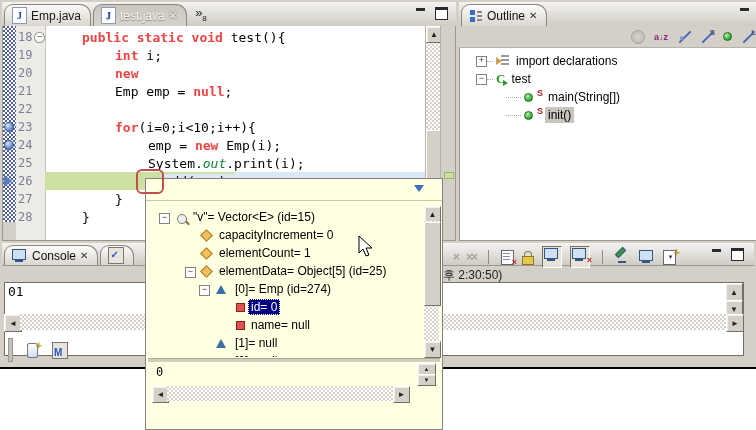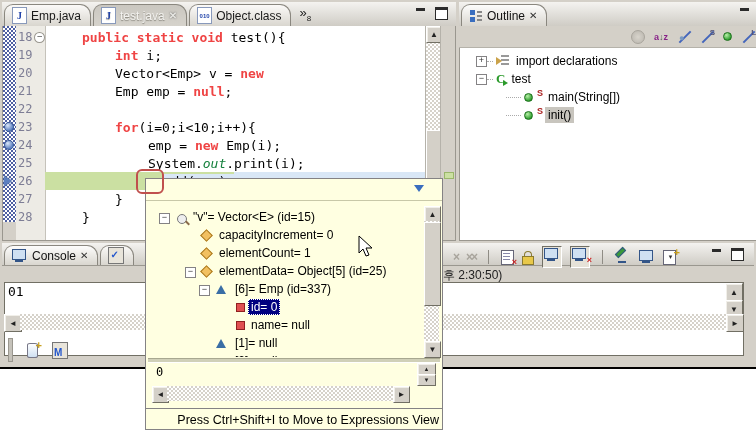--- a/index.html
+++ b/index.html
@@ -133,24 +133,20 @@
         <div id="editor-tabs" style="display:flex;align-items:flex-end;">
             <div class="tab">
               <span class="ic ic-jfile">J</span>
               <span>Emp.java</span>
             </div>
             <div class="tab active">
               <span class="ic ic-jfile">J</span>
               <span>test.java</span>
               <span style="font-size: 10px; color: rgb(232, 232, 228); text-shadow: rgb(85, 85, 85) 0px 0px 2px; font-weight: bold;">✕</span>
             </div>
-            <div class="tab">
-              <span class="ic ic-classfile">010</span>
-              <span>Object.class</span>
-            </div>
           </div>
         <div style="font-size:13px;color:#222;margin-left:8px;align-self:center;">
           <span>»</span><sub style="font-size:8px;">8</sub>
         </div>
         <div class="minmax" style="right:8px;">
           <span class="mm min"></span>
           <span class="mm max"></span>
         </div>
       </div>
       <div class="editor-body">
@@ -171,21 +167,21 @@
               <span class="cell-num">
                 <span>19</span>
               </span>
               <span class="cell-code" style="padding-left: 70px;"><span class="seg-kw">int</span><span class="seg-plain"> i;</span></span>
             </div>
             <div class="code-row">
               <span class="cell-marker"></span>
               <span class="cell-num">
                 <span>20</span>
               </span>
-              <span class="cell-code" style="padding-left: 70px;"><span class="seg-plain">Vector&lt;Emp&gt; v = </span><span class="seg-kw">new</span></span>
+              <span class="cell-code" style="padding-left: 70px;"><span class="seg-kw">new</span></span>
             </div>
             <div class="code-row">
               <span class="cell-marker"></span>
               <span class="cell-num">
                 <span>21</span>
               </span>
               <span class="cell-code" style="padding-left: 70px;"><span class="seg-plain">Emp emp = </span><span class="seg-kw">null</span><span class="seg-plain">;</span></span>
             </div>
             <div class="code-row">
               <span class="cell-marker"></span>
@@ -401,21 +397,21 @@
           <span class="ptree-label" style="position: absolute; left: 70px; top: 0px;">elementCount= 1</span>
         </div>
         <div class="ptree-row" style="top: 62px; left: 0px;">
           <span class="box" style="position: absolute; left: 39px; top: 4px;">−</span>
           <span class="ic ic-diamond" style="position: absolute; left: 56px; top: 4px;"></span>
           <span class="ptree-label" style="position: absolute; left: 70px; top: 0px;">elementData= Object[5]  (id=25)</span>
         </div>
         <div class="ptree-row" style="top: 80px; left: 0px;">
           <span class="box" style="position: absolute; left: 53px; top: 4px;">−</span>
           <span class="ic ic-tri" style="position: absolute; left: 70px; top: 4px;"></span>
-          <span class="ptree-label" style="position: absolute; left: 86px; top: 0px;">[6]= Emp  (id=337)</span>
+          <span class="ptree-label" style="position: absolute; left: 86px; top: 0px;">[0]= Emp  (id=274)</span>
         </div>
         <div class="ptree-row" style="top: 98px; left: 0px;">
           <span class="ic ic-rsq" style="position: absolute; left: 90px; top: 4px;"></span>
           <span class="ptree-label selected" style="position: absolute; left: 102px; top: 0px;">id= 0</span>
         </div>
         <div class="ptree-row" style="top: 116px; left: 0px;">
           <span class="ic ic-rsq" style="position: absolute; left: 90px; top: 4px;"></span>
           <span class="ptree-label" style="position: absolute; left: 102px; top: 0px;">name= null</span>
         </div>
         <div class="ptree-row" style="top: 134px; left: 0px;">
@@ -436,19 +432,18 @@
     <div class="popup-detail">
       <div class="pd-val">0</div>
       <span class="sbtn" style="right:4px;top:1px;width:17px;height:10px;font-size:6px;">▲</span>
       <span class="sbtn" style="right:4px;top:12px;width:17px;height:10px;font-size:6px;">▼</span>
       <div style="position:absolute;left:4px;top:24px;width:258px;height:16px;">
         <span class="sbtn" style="left:0;top:0;width:15px;height:15px;">◄</span>
         <span class="track" style="left:15px;right:15px;top:0;height:15px;"></span>
         <span class="sbtn" style="right:0;top:0;width:15px;height:15px;">►</span>
       </div>
     </div>
-    <div class="popup-status">Press Ctrl+Shift+I to Move to Expressions View</div>
   </div>
 
   <svg class="cursor" style="left:358px;top:235px;" width="16" height="24" viewBox="0 0 16 24">
     <polygon points="1,1 1,18 5,14 8,21 11,20 8,13 14,13" fill="#fff" stroke="#000" stroke-width="1"></polygon>
   </svg>
 </div>
 
 </body></html>

